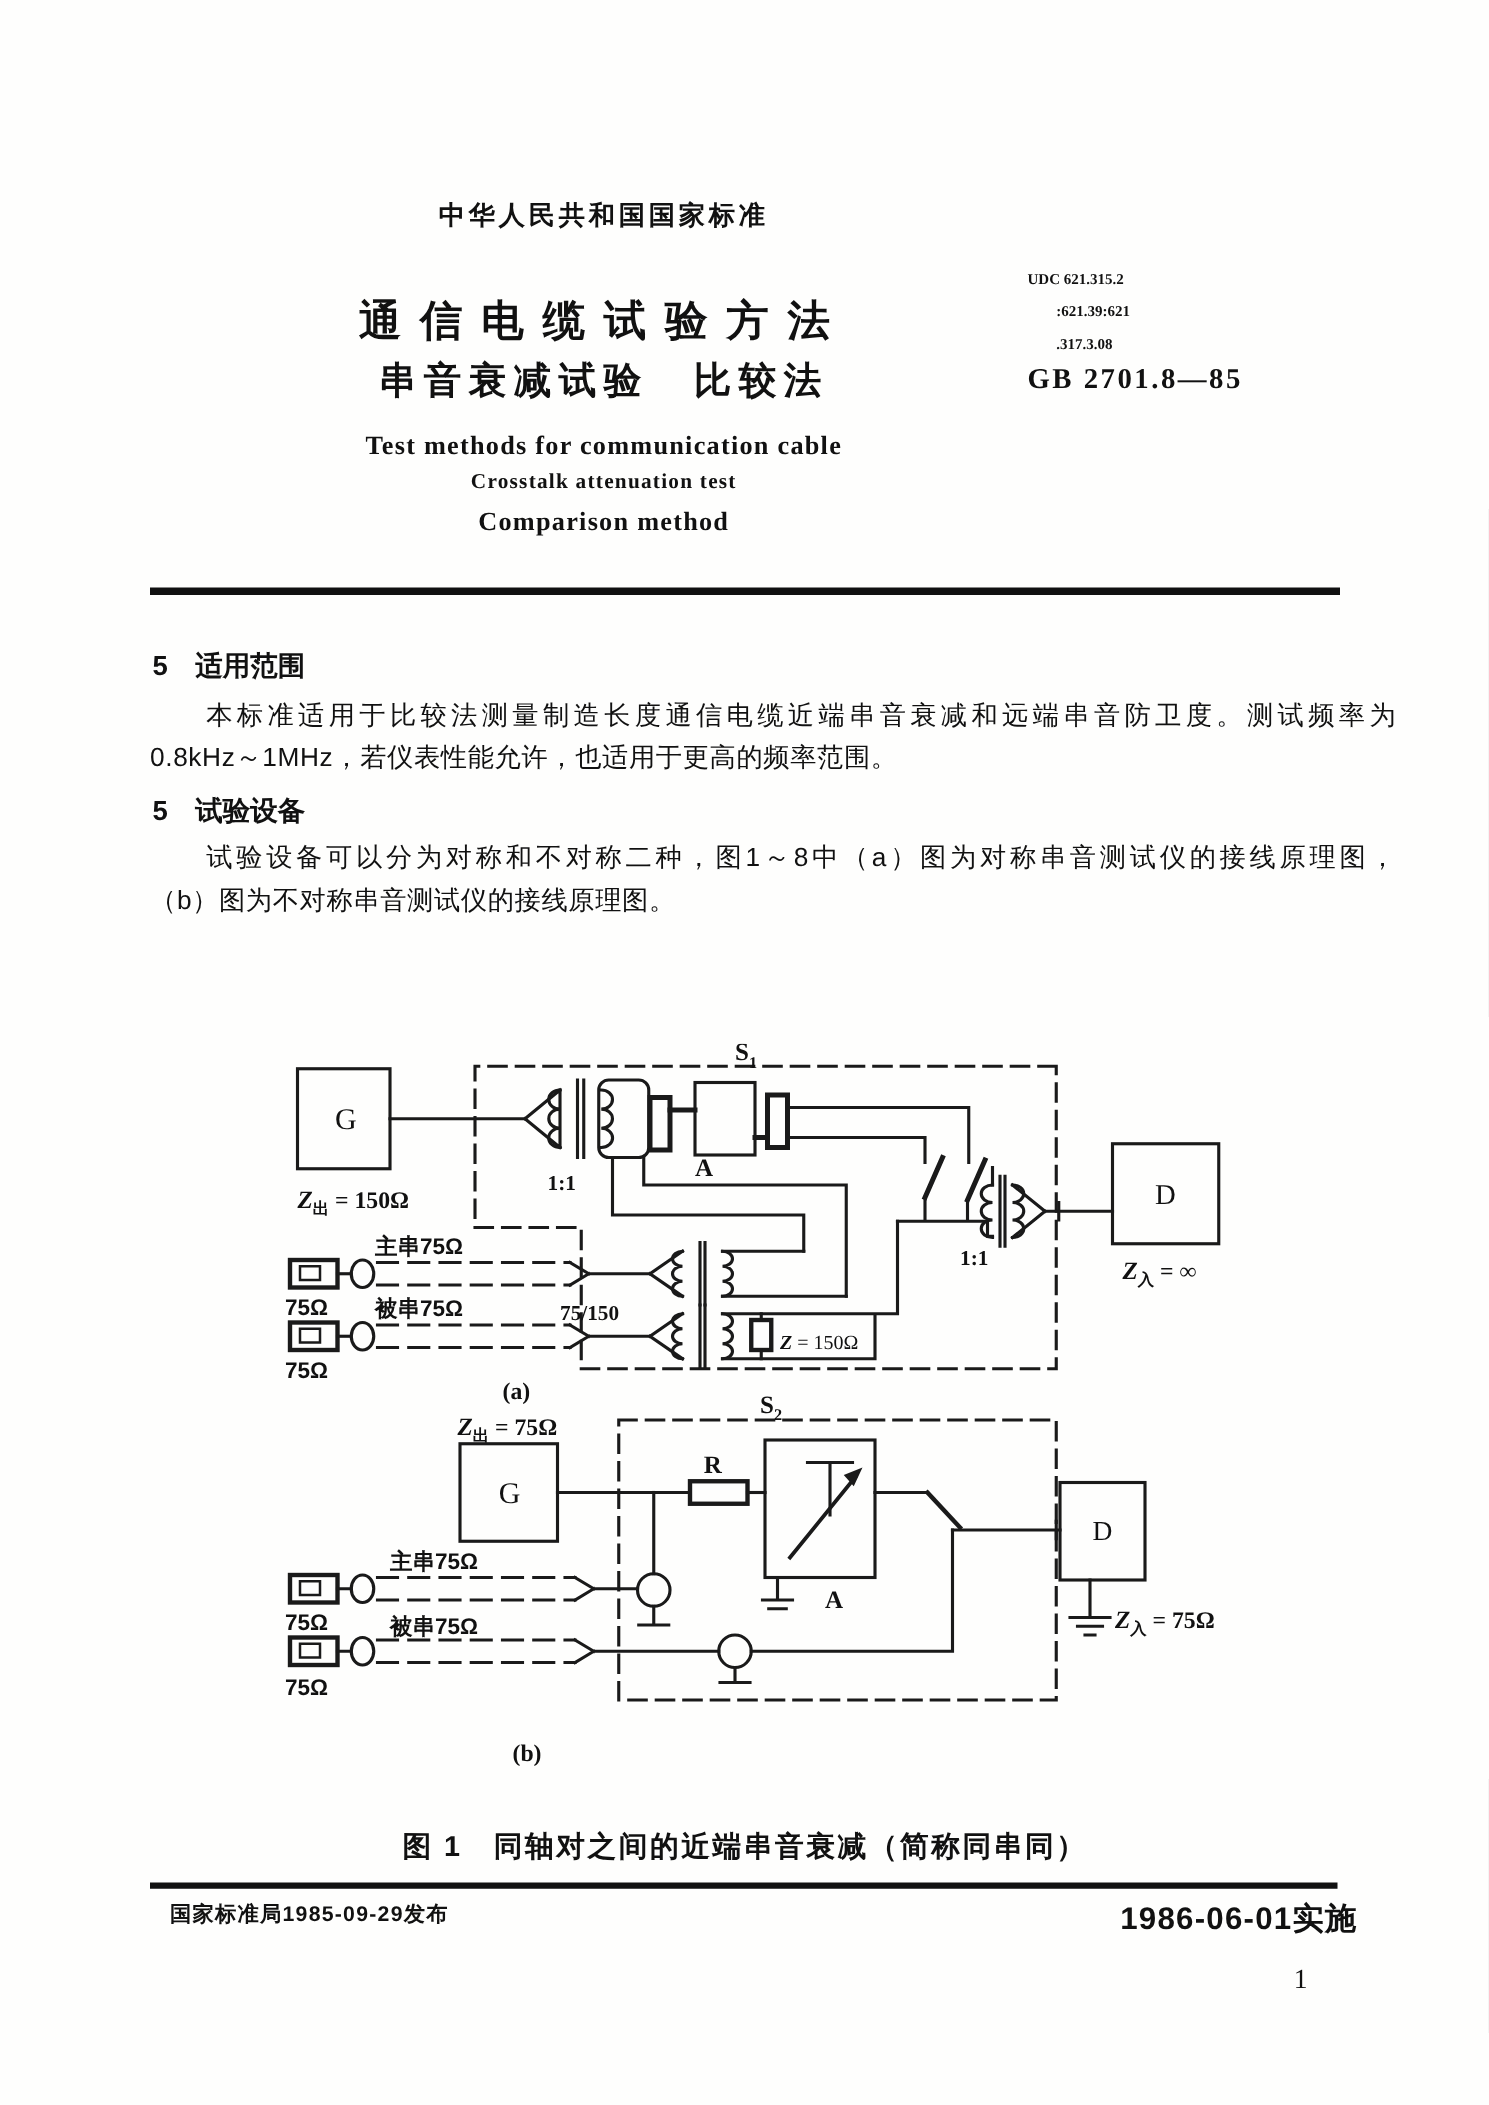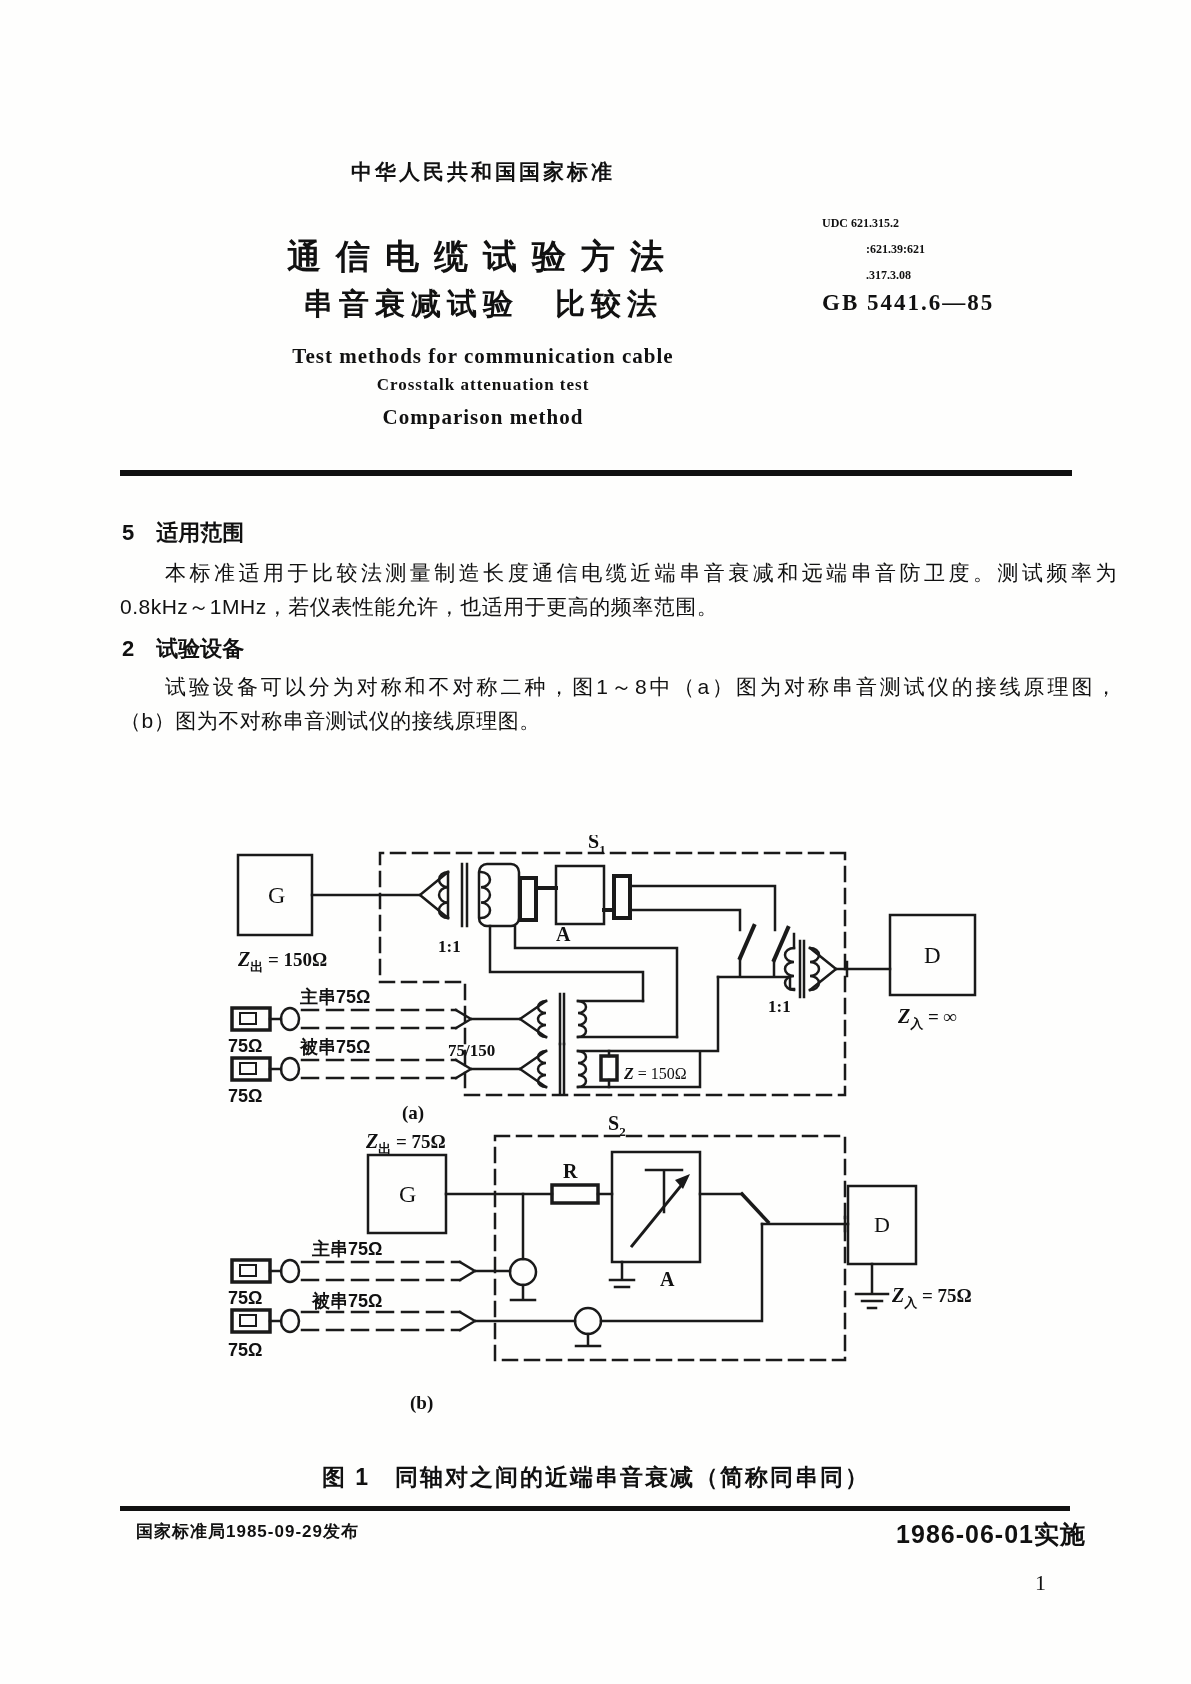--- a/index.html
+++ b/index.html
@@ -5,21 +5,21 @@
   html,body{margin:0;padding:0;background:#e8e8e8;}
   .page{position:relative;width:1191px;height:1684px;background:#fefefd;margin:0 auto;
         font-family:"Liberation Sans",sans-serif;color:#111;overflow:hidden;}
   .abs{position:absolute;}
   .center-col{left:120px;width:726px;text-align:center;}
   .hdr{top:158px;font-size:21px;font-weight:bold;letter-spacing:3px;}
   .title1{top:234px;font-size:34px;font-weight:bold;letter-spacing:15px;}
   .title2{top:284px;font-size:30px;font-weight:bold;letter-spacing:6px;}
   .udc{left:822px;top:210px;width:260px;font-family:"Liberation Serif",serif;
        font-weight:bold;font-size:12px;line-height:26px;}
-  .udc .ind{margin-left:44px;}
+  .udc .ind{margin-left:23px;}
   .gb{left:822px;top:290px;width:260px;font-family:"Liberation Serif",serif;
       font-weight:bold;font-size:23px;letter-spacing:2px;}
   .en{font-family:"Liberation Serif",serif;font-weight:bold;}
   .en1{top:344px;font-size:21px;letter-spacing:1px;text-align:center;}
   .en2{top:375px;font-size:17px;letter-spacing:1px;}
   .en3{top:405px;font-size:21px;letter-spacing:1px;}
   .rule{left:120px;top:470px;width:952px;height:6px;background:#111;}
   .sec-h{left:122px;width:952px;font-size:22px;font-weight:bold;}
   .para{left:120px;width:952px;font-size:21px;letter-spacing:0.5px;line-height:30px;}
   .just{text-align:justify;text-align-last:justify;}
@@ -40,33 +40,33 @@
 
   <div class="abs center-col hdr">中华人民共和国国家标准</div>
   <div class="abs center-col title1">通信电缆试验方法</div>
   <div class="abs center-col title2">串音衰减试验　比较法</div>
 
   <div class="abs udc">
     <div>UDC 621.315.2</div>
     <div class="ind">:621.39:621</div>
     <div class="ind">.317.3.08</div>
   </div>
-  <div class="abs gb">GB 5441.6—85</div>
+  <div class="abs gb">GB 2701.8—85</div>
 
   <div class="abs center-col en en1">Test methods for communication cable</div>
   <div class="abs center-col en en2">Crosstalk attenuation test</div>
   <div class="abs center-col en en3">Comparison method</div>
 
   <div class="abs rule"></div>
 
   <div class="abs sec-h" style="top:518px">5　适用范围</div>
   <div class="abs para just ind1" style="top:558px">本标准适用于比较法测量制造长度通信电缆近端串音衰减和远端串音防卫度。测试频率为</div>
   <div class="abs para" style="top:592px">0.8kHz～1MHz，若仪表性能允许，也适用于更高的频率范围。</div>
 
-  <div class="abs sec-h" style="top:634px">2　试验设备</div>
+  <div class="abs sec-h" style="top:634px">5　试验设备</div>
   <div class="abs para just ind1" style="top:672px">试验设备可以分为对称和不对称二种，图1～8中（a）图为对称串音测试仪的接线原理图，</div>
   <div class="abs para" style="top:706px">（b）图为不对称串音测试仪的接线原理图。</div>
 
   <svg class="abs" style="left:0;top:835px" width="1191" height="580" viewBox="0 835 1191 580" stroke="#1a1a1a" fill="none" stroke-width="2.5" stroke-linecap="square">
 
     <g>
 
       <path d="M845,853 L380,853 L380,982 L465,982 L465,1095 L845,1095 Z" stroke-dasharray="14,8"></path>
       <text x="588" y="848" font-size="20" font-weight="bold" stroke="none"><tspan>S</tspan><tspan dy="6" font-size="13">1</tspan></text>
 

